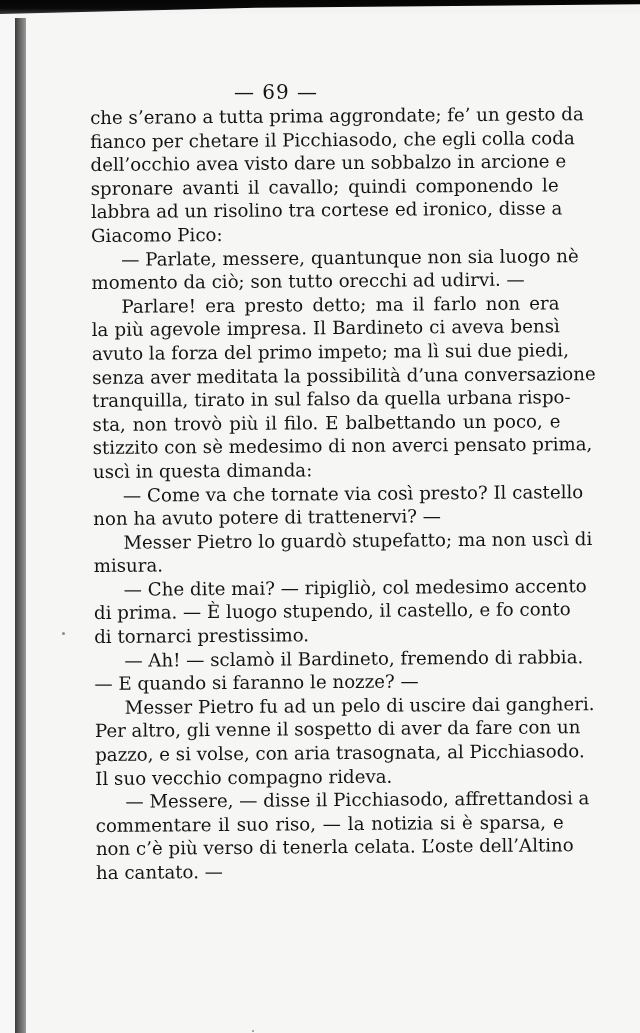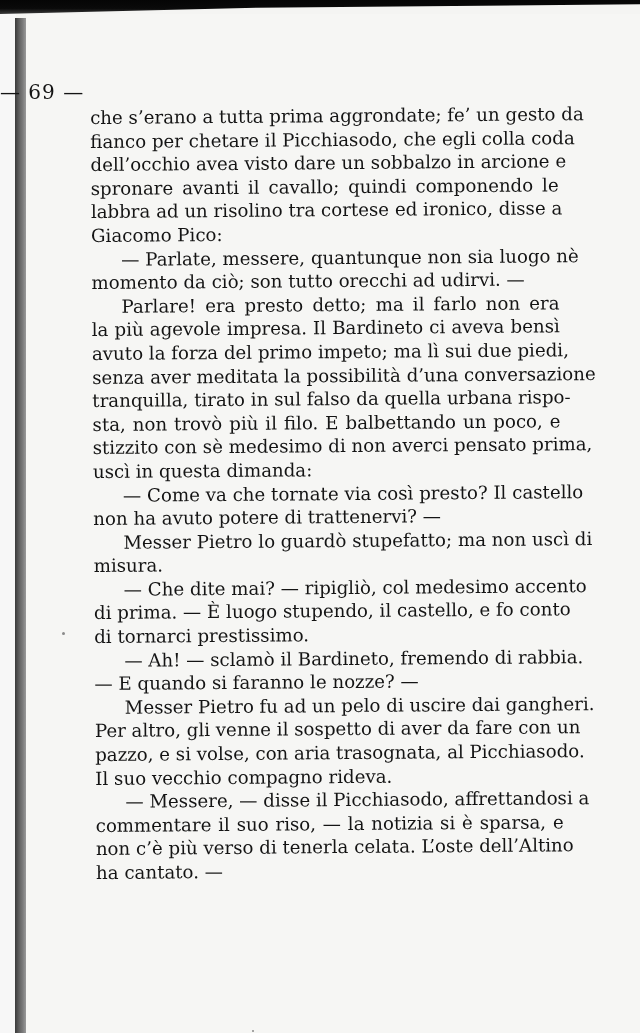--- a/index.html
+++ b/index.html
@@ -22,21 +22,21 @@
   .binding {
     position: absolute; left: 15px; top: 18px; width: 11px; height: 1015px;
     background: linear-gradient(to right, #3a3a3a 0%, #5e5e5e 35%, #7a7a7a 70%, #9a9a9a 100%);
   }
   .page {
     position: absolute; left: 26px; top: 14px; width: 614px; height: 1019px;
     background: #f6f6f4;
   }
   .page-number {
     position: absolute; left: 0; width: 552px; top: 80px;
-    text-align: left; font-size: 20px; letter-spacing: 1px;
+    text-align: center; font-size: 20px; letter-spacing: 1px;
   }
   .text {
     position: absolute; left: 90px; top: 106px; width: 468px;
     font-size: 18.2px; line-height: 23.6px;
     transform: rotate(-0.45deg);
     transform-origin: left top;
   }
   .line {
     display: block; white-space: nowrap;
     text-align: justify; text-align-last: justify;

